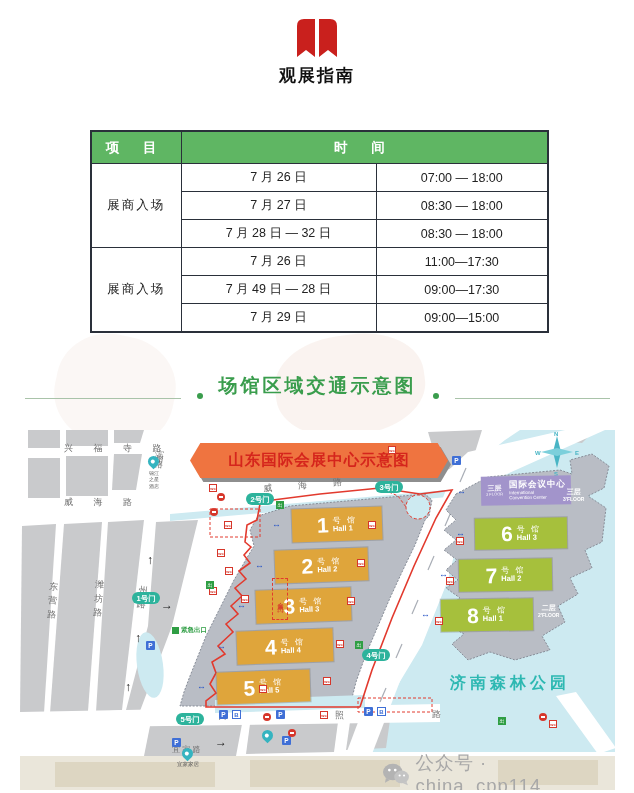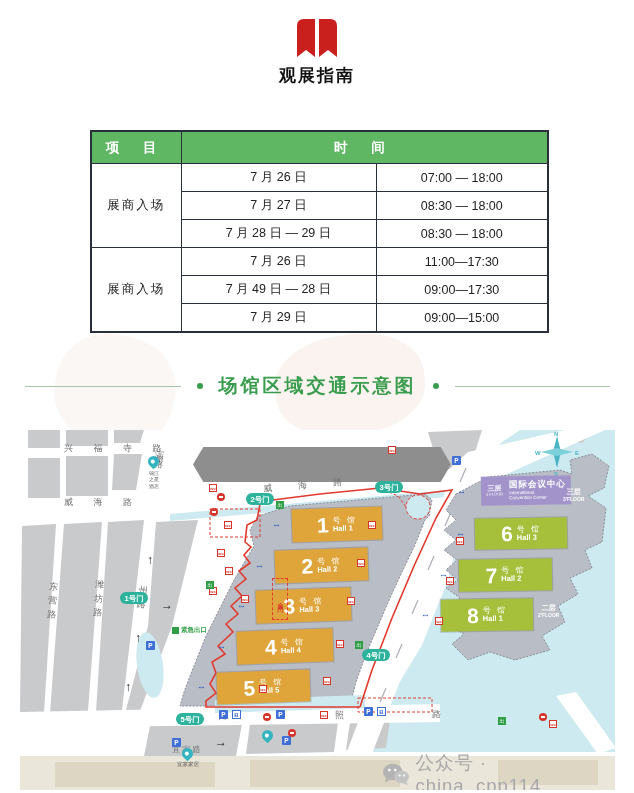--- a/index.html
+++ b/index.html
@@ -17,21 +17,21 @@
   #sched th,#sched td{border:1.5px solid #2a303a;text-align:center;color:#222;
       font-size:12.5px;padding:0;height:27px}
   #sched th{background:#5fb663;color:#fff;font-size:13.5px;font-weight:bold;
       height:31px;letter-spacing:10px}
   #sched td.grp{letter-spacing:2px}
 
   
   .blob{position:absolute;opacity:.55;border-radius:45%}
 
   
-  #sect{position:absolute;left:25px;right:24px;top:373px;display:flex;align-items:center;gap:16px}
+  #sect{position:absolute;left:25px;right:24px;top:373px;display:flex;align-items:flex-end;gap:16px}
   .sline{flex:1;height:1px;background:#a9c3a9}
   .sdot{width:6px;height:6px;border-radius:50%;background:#3a9d4d}
   #sect h2{margin:0;font-size:19px;font-weight:bold;color:#3a9d4d;letter-spacing:3px}
 
   
   #map{position:absolute;left:20px;top:430px;width:595px;height:360px;overflow:hidden;background:#fff}
   #map-svg{position:absolute;left:0;top:0}
 
   .street{position:absolute;color:#6e6e6e;font-size:9px;white-space:nowrap;line-height:1}
   .vert{writing-mode:vertical-lr}
@@ -120,21 +120,21 @@
   <tr>
     <td class="grp" rowspan="3">展商入场</td>
     <td>7 月 26 日</td>
     <td>07:00 — 18:00</td>
   </tr>
   <tr>
     <td>7 月 27 日</td>
     <td>08:30 — 18:00</td>
   </tr>
   <tr>
-    <td>7 月 28 日 — 29 日</td>
+    <td>7 月 28 日 — 32 日</td>
     <td>08:30 — 18:00</td>
   </tr>
   <tr>
     <td class="grp" rowspan="3">展商入场</td>
     <td>7 月 26 日</td>
     <td>11:00—17:30</td>
   </tr>
   <tr>
     <td>7 月 49 日 — 28 日</td>
     <td>09:00—17:30</td>
@@ -222,20 +222,23 @@
       <g fill="#49b5c5" font-size="6" font-weight="bold" font-family="Liberation Sans,sans-serif">
         <text x="534" y="6">N</text>
           <text x="534" y="46">S</text>
         <text x="515" y="25">W</text>
           <text x="555" y="25">E</text>
       </g>
     </g>
   </svg>
 
   <div id="banner-sh"></div>
+  <div id="banner">
+    <span>山东国际会展中心示意图</span>
+  </div>
 
   <span class="street" style="left:44px;top:14px;letter-spacing:9px">兴 福 寺 路</span>
   <span class="street" style="left:44px;top:68px;letter-spacing:9px">威 海 路</span>
   <span class="street" style="left:243px;top:50px;letter-spacing:26px;transform:rotate(-5deg)">威海路</span>
   <span class="street vert" style="left:135px;top:12px;letter-spacing:5px;transform:rotate(6deg)">滨州路</span>
   <span class="street vert" style="left:118px;top:148px;letter-spacing:14px;transform:rotate(8deg)">州路</span>
   <span class="street vert" style="left:28px;top:144px;letter-spacing:14px;transform:rotate(4deg)">东营路</span>
   <span class="street vert" style="left:74px;top:142px;letter-spacing:14px;transform:rotate(4deg)">潍坊路</span>
   <span class="street" style="left:198px;top:282px">日</span>
   <span class="street" style="left:315px;top:281px">照</span>
@@ -313,34 +316,35 @@
   </div>
   <div class="floor" style="left:543px;top:58px">
     <b>三层</b>
       <i>3'FLOOR</i>
   </div>
   <div class="floor" style="left:518px;top:174px">
     <b>二层</b>
       <i>2'FLOOR</i>
   </div>
 
-  <span class="gate" style="left:100px;top:162px">1号门</span>
+  <span class="gate" style="left:112px;top:162px">1号门</span>
   <span class="gate" style="left:226px;top:63px">2号门</span>
   <span class="gate" style="left:355px;top:51px">3号门</span>
   <span class="gate" style="left:342px;top:219px">4号门</span>
   <span class="gate" style="left:156px;top:283px">5号门</span>
 
   <div id="mg-box">
       <span>会展主门</span>
     </div>
   <div id="emg">
       <b></b>
       <span>紧急出口</span>
     </div>
 
+  <div id="park-label">济南森林公园</div>
 
   <span class="pin" style="left:128px;top:26px"></span>
   <span class="pinlbl" style="left:124px;top:40px;width:20px">
     <span>锦江</span><br>
     <span>之星</span><br>
     <span>酒店</span>
   </span>
   <span class="pin" style="left:162px;top:318px"></span>
   <span class="pinlbl" style="left:150px;top:331px;width:36px;font-size:5.5px">宜家家居</span>
   <span class="pin" style="left:242px;top:300px"></span>

